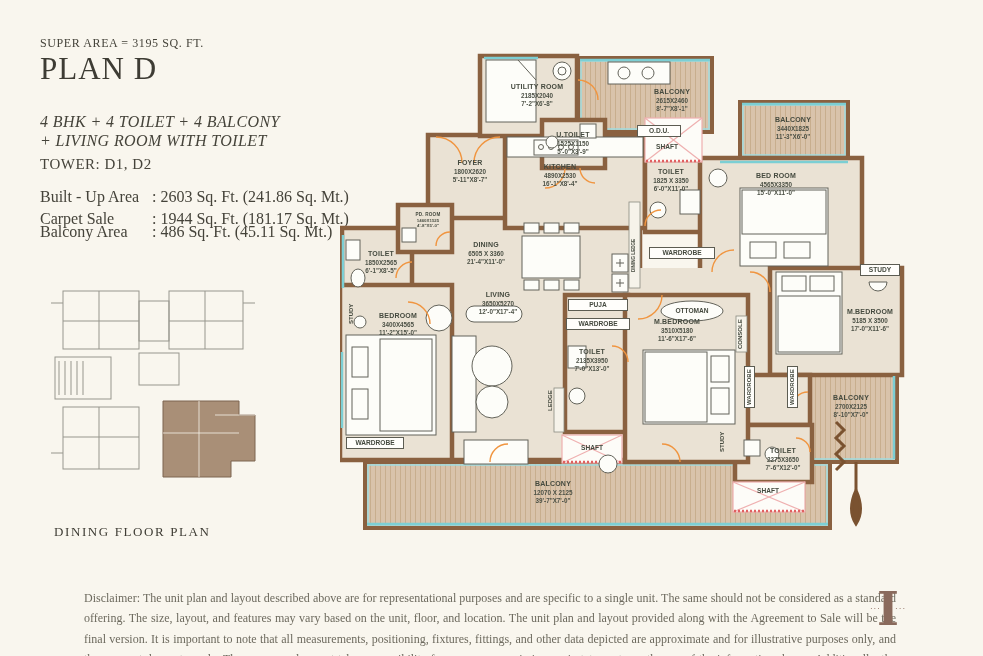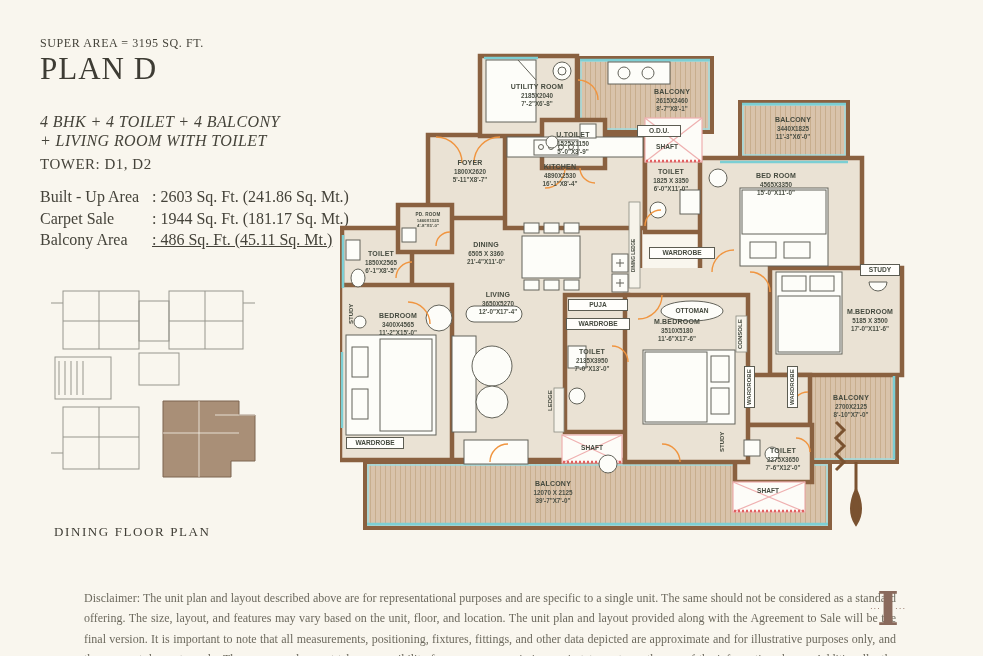--- a/index.html
+++ b/index.html
@@ -8,21 +8,21 @@
   .abs{position:absolute;}
   
   .serif{font-family:"Liberation Serif","DejaVu Serif",serif;color:#45433a;}
   .super-area{left:40px;top:36px;font-size:12px;letter-spacing:.6px;}
   .plan-title{left:40px;top:51px;font-size:31px;letter-spacing:1px;color:#3e3c34;}
   .config{left:40px;font-size:16px;font-style:italic;letter-spacing:.4px;}
   .cfg1{top:113px;} .cfg2{top:132px;}
   .tower{left:40px;top:156px;font-size:15px;letter-spacing:.5px;}
   .arearow{left:40px;font-size:16px;}
   .arearow .lbl{display:inline-block;width:112px;}
-  .ar0{top:188px;} .ar1{top:210px;} .ar2{top:231px;text-decoration:underline;}
+  .ar0{top:188px;} .ar1{top:210px;} .ar2{top:223px;}
   .keyplan{left:43px;top:283px;width:222px;height:200px;}
   .keyplan-caption{left:54px;top:524px;font-size:13px;letter-spacing:1.6px;color:#3e3c34;}
   
   .plan{left:340px;top:50px;width:600px;height:480px;}
   .plan svg{position:absolute;left:0;top:0;}
   .rlabel{position:absolute;text-align:center;color:#454a3f;line-height:1.25;pointer-events:none;}
   .rname{font-size:7px;font-weight:bold;letter-spacing:.2px;}
   .rdim{font-size:6.3px;font-weight:bold;color:#4c5146;}
   .tag{position:absolute;font-size:6.6px;font-weight:bold;color:#454a3f;text-align:center;line-height:1.2;}
   .boxed{background:#fffefb;border:1px solid #5c5c52;padding:1px 2px;}

